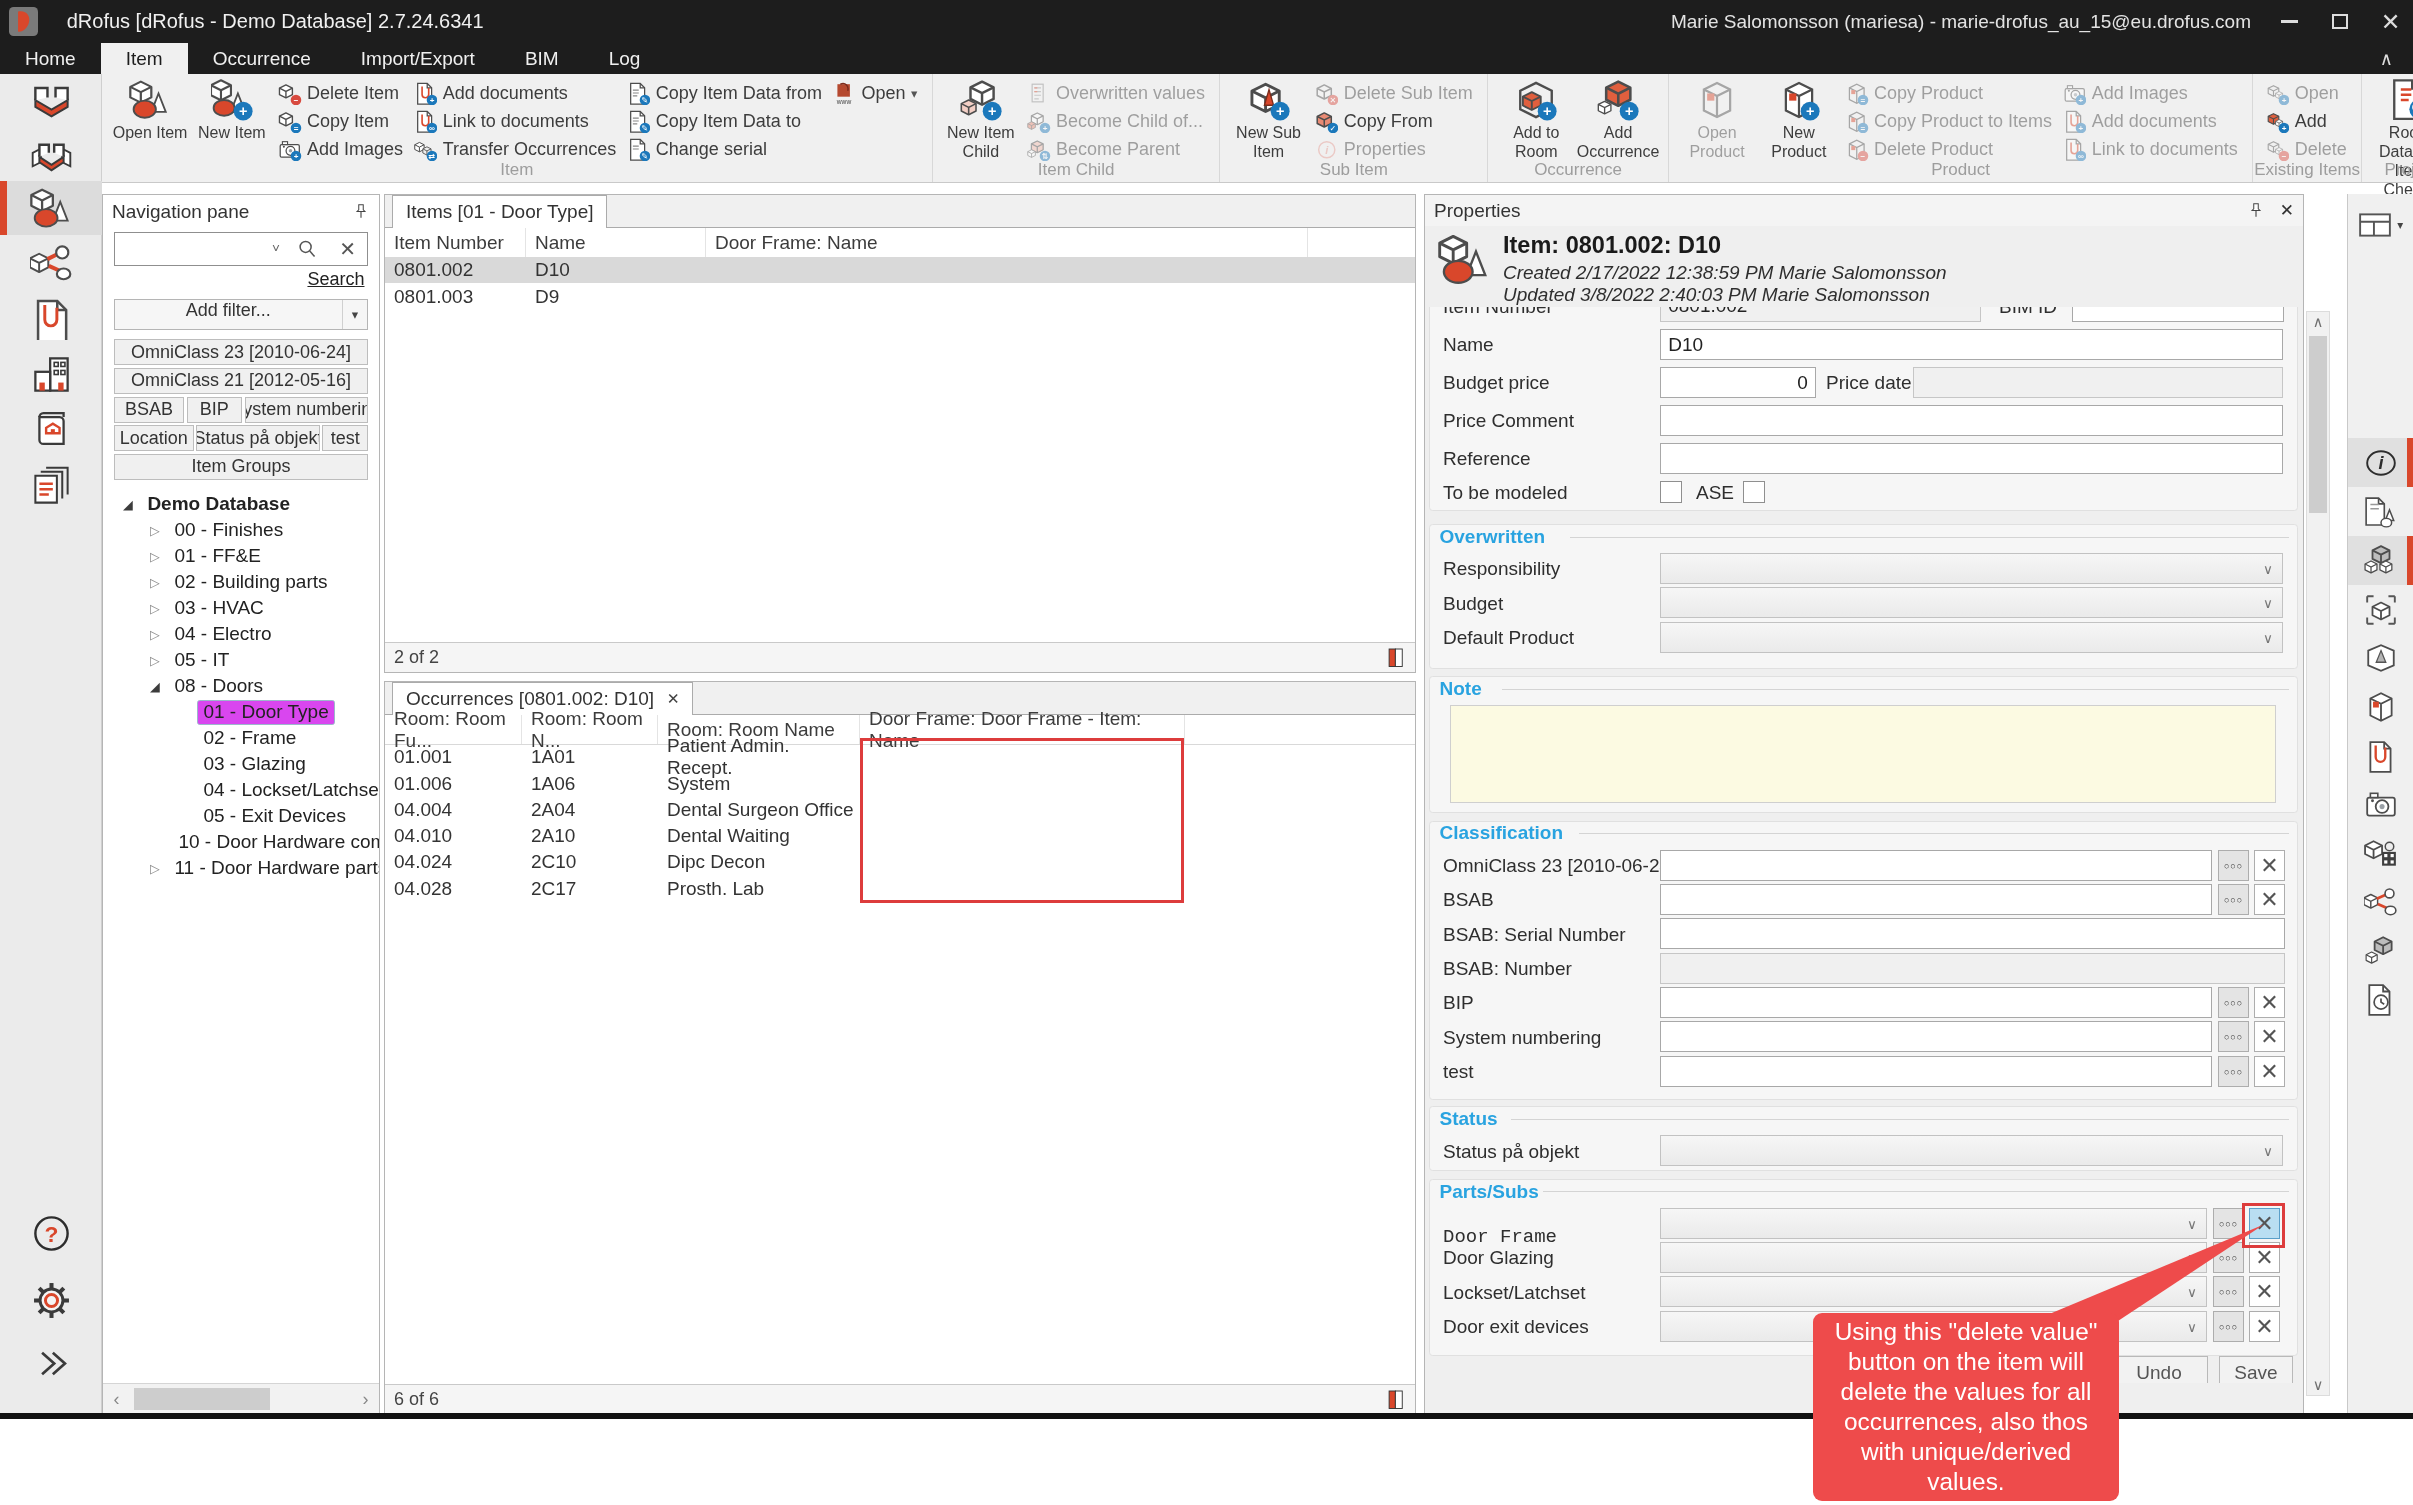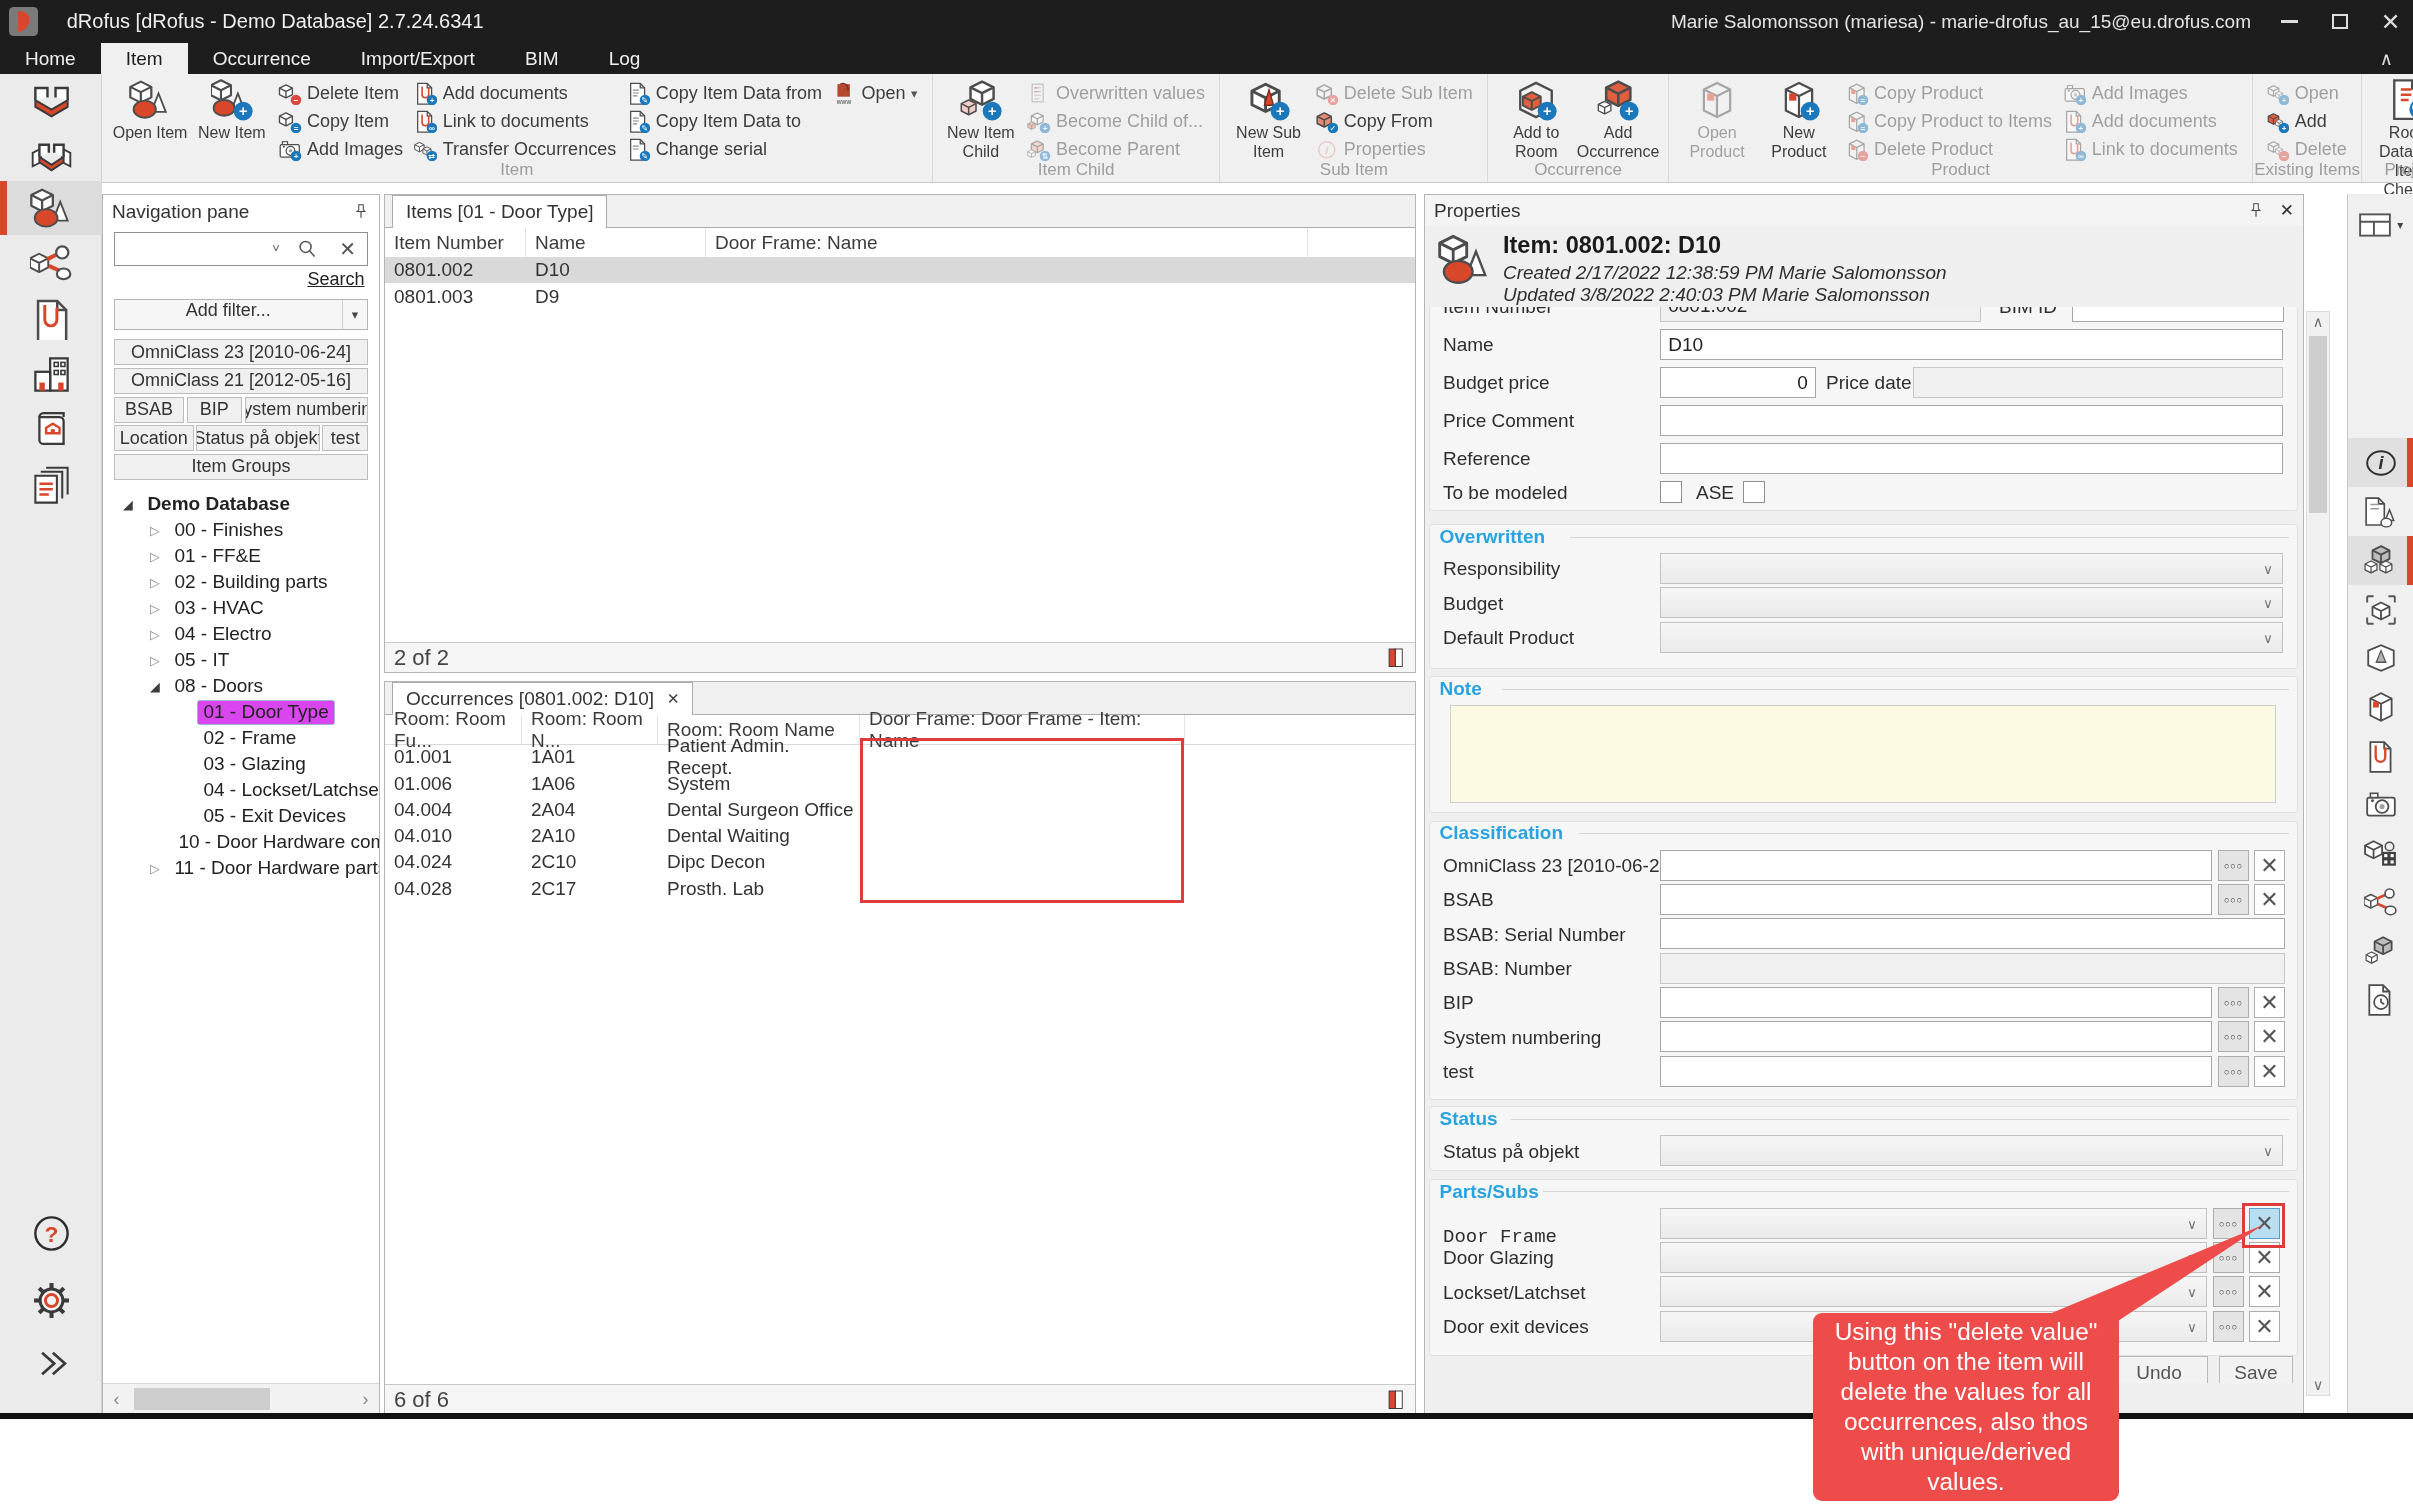--- a/index.html
+++ b/index.html
@@ -50,21 +50,21 @@
   
   .panel{position:absolute;background:#fff;border:0.9px solid #b5b5b5;}
   .tabrow{position:absolute;left:0;top:0;right:0;height:33px;background:#f0f0f0;border-bottom:0.9px solid #ababab;}
   .tab{position:absolute;left:0;top:0;height:33px;background:#fff;border:0.9px solid #ababab;border-bottom:none;display:flex;align-items:center;padding:0 12.7px;font-size:19px;color:#333;}
   .tab .tclose{margin-left:12.7px;font-size:15.4px;font-weight:bold;color:#444;}
   .thead{position:absolute;display:flex;align-items:center;font-size:19px;color:#3c3c3c;border-bottom:0.9px solid #d9d9d9;background:#fff;}
   .thead .th{padding-left:9px;border-right:0.9px solid #e4e4e4;height:100%;display:flex;align-items:center;}
   .trow{position:absolute;display:flex;font-size:19px;color:#333;}
   .trow .td{padding-left:9px;display:flex;align-items:center;}
   .trow.sel{background:#d9d9d9;}
-  .statusbar{position:absolute;left:0;right:0;bottom:0;height:30px;background:#f5f5f5;border-top:0.9px solid #c9c9c9;display:flex;align-items:center;padding:0 9px;font-size:22px;color:#444;}
+  .statusbar{position:absolute;left:0;right:0;bottom:0;height:30px;background:#f5f5f5;border-top:0.9px solid #c9c9c9;display:flex;align-items:center;padding:0 9px;font-size:18px;color:#444;}
   .statusbar .cicon{margin-left:auto;width:20px;height:23.5px;}
 
   
   .navpane{position:absolute;left:102px;top:194px;width:278px;height:1221px;background:#fff;border:0.9px solid #b5b5b5;}
   .nav-head{height:33px;display:flex;align-items:center;padding:0 9px;font-size:19px;color:#333;}
   .nav-head .pin{margin-left:auto;width:18px;height:20px;}
   .searchwrap{margin:3.6px 11px 0 11px;height:34px;border:0.9px solid #8f8f8f;background:#fff;display:flex;align-items:center;}
   .searchwrap input{flex:1;border:none;outline:none;font-size:18px;padding:0 7.2px;min-width:0;}
   .searchwrap .sw-chev{color:#666;font-size:13.6px;padding:0 7.2px;}
   .searchwrap .sw-mag{width:22px;height:22px;margin:0 9px;}

